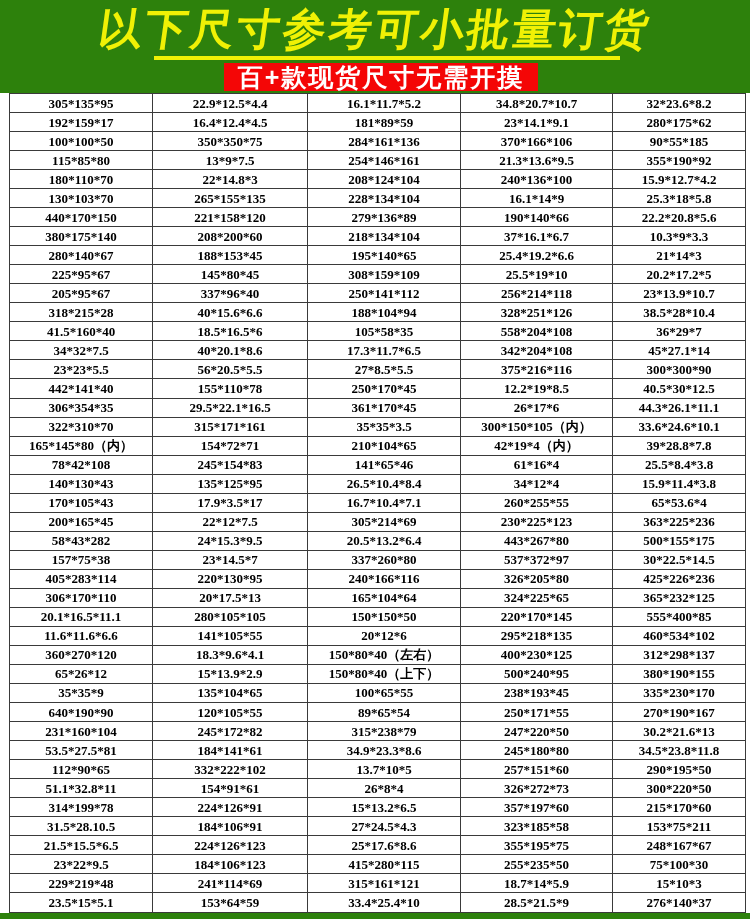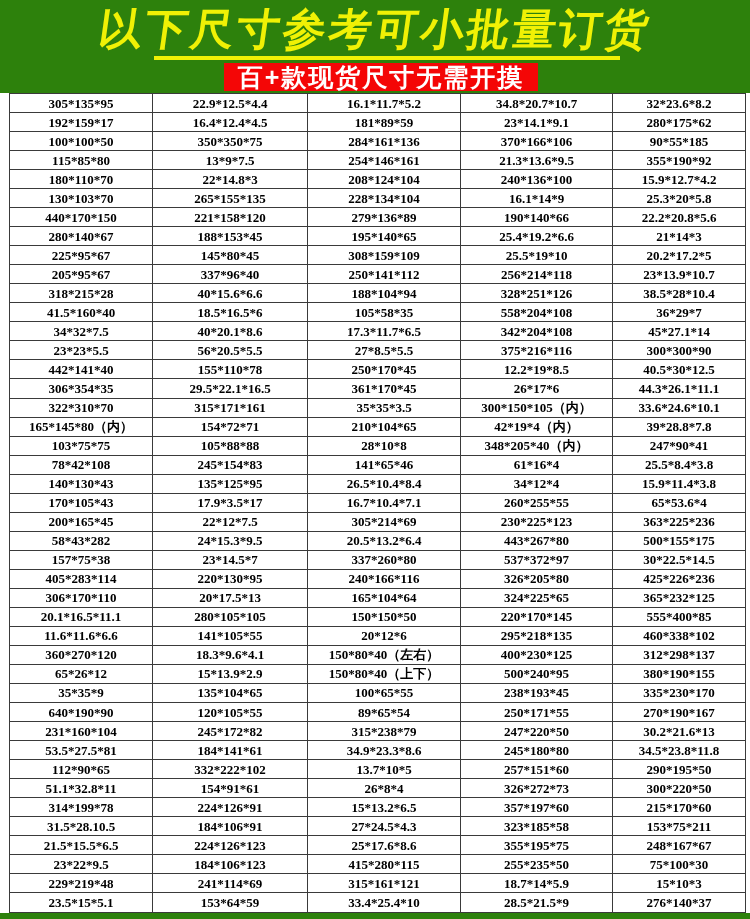--- a/index.html
+++ b/index.html
@@ -138,30 +138,37 @@
             <td>22*14.8*3</td>
             <td>208*124*104</td>
             <td>240*136*100</td>
             <td>15.9*12.7*4.2</td>
           </tr>
           <tr>
             <td>130*103*70</td>
             <td>265*155*135</td>
             <td>228*134*104</td>
             <td>16.1*14*9</td>
-            <td>25.3*20*5.8</td>
+            <td>25.3*18*5.8</td>
           </tr>
           <tr>
             <td>440*170*150</td>
             <td>221*158*120</td>
             <td>279*136*89</td>
             <td>190*140*66</td>
             <td>22.2*20.8*5.6</td>
           </tr>
           <tr>
+            <td>380*175*140</td>
+            <td>208*200*60</td>
+            <td>218*134*104</td>
+            <td>37*16.1*6.7</td>
+            <td>10.3*9*3.3</td>
+          </tr>
+          <tr>
             <td>280*140*67</td>
             <td>188*153*45</td>
             <td>195*140*65</td>
             <td>25.4*19.2*6.6</td>
             <td>21*14*3</td>
           </tr>
           <tr>
             <td>225*95*67</td>
             <td>145*80*45</td>
             <td>308*159*109</td>
@@ -225,27 +232,20 @@
             <td>33.6*24.6*10.1</td>
           </tr>
           <tr>
             <td>165*145*80（内）</td>
             <td>154*72*71</td>
             <td>210*104*65</td>
             <td>42*19*4（内）</td>
             <td>39*28.8*7.8</td>
           </tr>
           <tr>
-            <td>103*75*75</td>
-            <td>105*88*88</td>
-            <td>28*10*8</td>
-            <td>348*205*40（内）</td>
-            <td>247*90*41</td>
-          </tr>
-          <tr>
             <td>78*42*108</td>
             <td>245*154*83</td>
             <td>141*65*46</td>
             <td>61*16*4</td>
             <td>25.5*8.4*3.8</td>
           </tr>
           <tr>
             <td>140*130*43</td>
             <td>135*125*95</td>
             <td>26.5*10.4*8.4</td>
@@ -299,21 +299,21 @@
             <td>280*105*105</td>
             <td>150*150*50</td>
             <td>220*170*145</td>
             <td>555*400*85</td>
           </tr>
           <tr>
             <td>11.6*11.6*6.6</td>
             <td>141*105*55</td>
             <td>20*12*6</td>
             <td>295*218*135</td>
-            <td>460*338*102</td>
+            <td>460*534*102</td>
           </tr>
           <tr>
             <td>360*270*120</td>
             <td>18.3*9.6*4.1</td>
             <td>150*80*40（左右）</td>
             <td>400*230*125</td>
             <td>312*298*137</td>
           </tr>
           <tr>
             <td>65*26*12</td>

